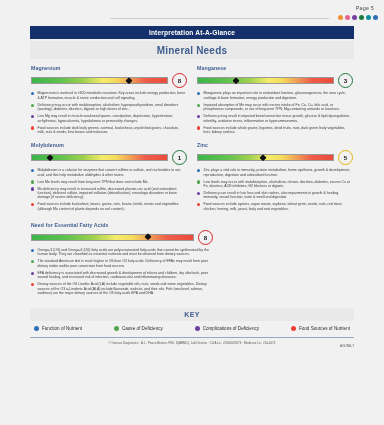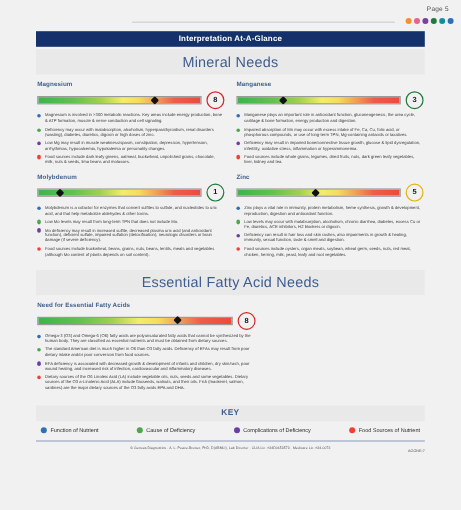--- a/index.html
+++ b/index.html
@@ -52,22 +52,22 @@
     font-size:6.6px;
     font-weight:bold;
     padding:3.2px 0;
     letter-spacing:.15px;
   }
   .section-bar{
     margin:2px 30px 0 30px;
     background:#e9e9e9;
     color:#3f5d8f;
     text-align:center;
-    font-size:12px;
-    font-weight:normal;
+    font-size:10px;
+    font-weight:bold;
     padding:3.4px 0;
     letter-spacing:.2px;
   }
   .section-bar.efa{
     margin-top:6px;
   }
 
   
   .grid{
     margin:3px 26px 0 26px;
@@ -277,21 +277,20 @@
         </div>
         <ul class="bullets">
           <li><span class="bdot" style="background: rgb(47, 111, 181);"></span>Zinc plays a vital role in immunity, protein metabolism, heme synthesis, growth &amp; development, reproduction, digestion and antioxidant function.</li>
           <li><span class="bdot" style="background: rgb(77, 166, 77);"></span>Low levels may occur with malabsorption, alcoholism, chronic diarrhea, diabetes, excess Cu or Fe, diuretics, ACE inhibitors, H2 blockers or digoxin.</li>
           <li><span class="bdot" style="background: rgb(107, 63, 160);"></span>Deficiency can result in hair loss and skin rashes, also impairments in growth &amp; healing, immunity, sexual function, taste &amp; smell and digestion.</li>
           <li><span class="bdot" style="background: rgb(238, 65, 54);"></span>Food sources include oysters, organ meats, soybean, wheat germ, seeds, nuts, red meat, chicken, herring, milk, yeast, leafy and root vegetables.</li>
         </ul>
       </div>
     </div>
 
-  <div class="section-bar efa">Essential Fatty Acid Needs</div>
 
   <div class="efa-wrap" id="efa-block">
       <div class="cell" style="width: 100%; padding: 0px;">
         <div class="nut-name">Need for Essential Fatty Acids</div>
         <div class="meter-row">
           <div class="meter">
             <div class="marker" style="left: 72%;"></div>
           </div>
           <div class="score" style="border-color: rgb(216, 35, 42);">8</div>
         </div>

